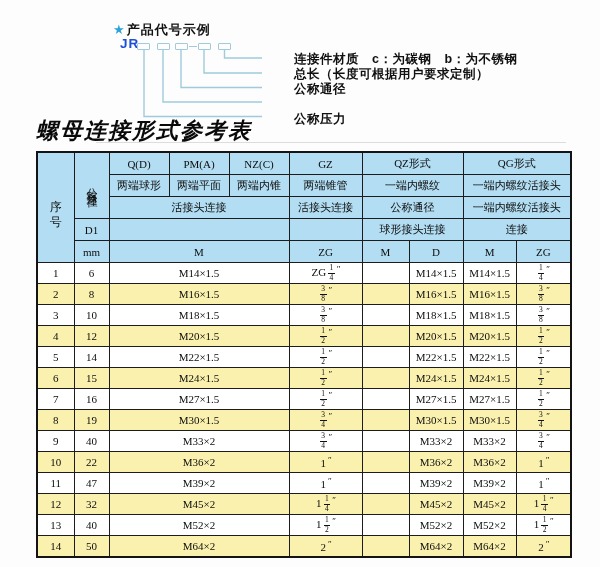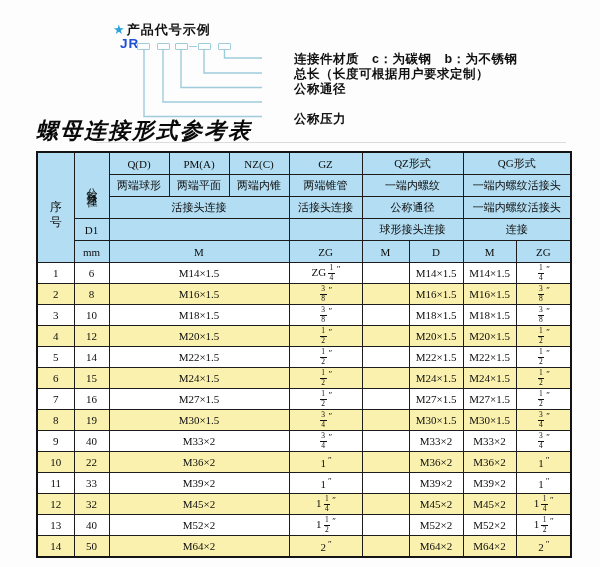--- a/index.html
+++ b/index.html
@@ -234,21 +234,21 @@
           <td><span class="tok">22</span></td>
           <td colspan="3"><span class="tok">M36×2</span></td>
           <td><span class="tok">1</span><span class="quote">″</span></td>
           <td></td>
           <td><span class="tok">M36×2</span></td>
           <td><span class="tok">M36×2</span></td>
           <td><span class="tok">1</span><span class="quote">″</span></td>
         </tr>
         <tr>
           <td><span class="tok">11</span></td>
-          <td><span class="tok">33</span></td>
+          <td><span class="tok">47</span></td>
           <td colspan="3"><span class="tok">M39×2</span></td>
           <td><span class="tok">1</span><span class="quote">″</span></td>
           <td></td>
           <td><span class="tok">M39×2</span></td>
           <td><span class="tok">M39×2</span></td>
           <td><span class="tok">1</span><span class="quote">″</span></td>
         </tr>
         <tr class="alt">
           <td><span class="tok">12</span></td>
           <td><span class="tok">32</span></td>

